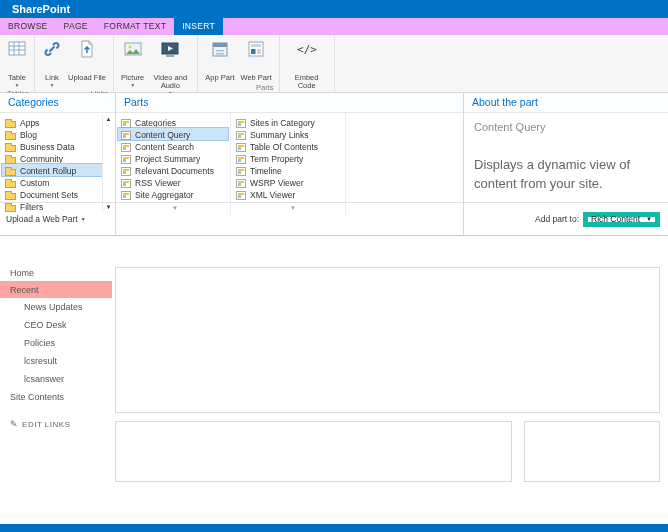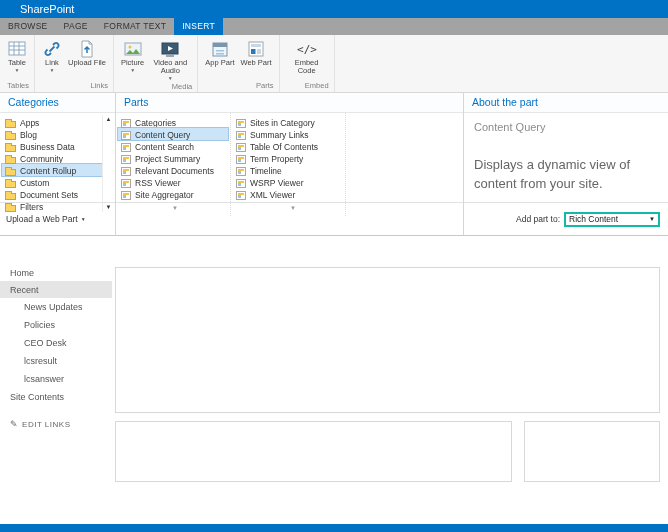--- a/index.html
+++ b/index.html
@@ -1,33 +1,33 @@
 <!DOCTYPE html>
 <html><head>
 <meta charset="utf-8">
 <style>
   *{margin:0;padding:0;box-sizing:border-box}
   html,body{background:#fff}
   body{font-family:"Liberation Sans",sans-serif}
   .screen{position:relative;width:668px;height:532px;background:#fff;overflow:hidden;font-family:"Liberation Sans",sans-serif}
 
   
-  .suite-bar{position:absolute;left:0;top:0;width:100%;height:18px;background:#0072c6;color:#fff;font-size:11px;font-weight:normal;line-height:18px;padding-left:20px}
-
-  
-  .tab-row{position:absolute;left:0;top:18px;width:100%;height:17px;display:flex;background:#a3a3a3;font-size:8.5px;color:#333}
+  .suite-bar{position:absolute;left:0;top:0;width:100%;height:18px;background:#0072c6;color:#fff;font-size:11px;font-weight:bold;line-height:18px;padding-left:12px}
+
+  
+  .tab-row{position:absolute;left:0;top:18px;width:100%;height:17px;display:flex;background:#f0abfc;font-size:8.5px;color:#333}
   .tab{padding:0 8px;line-height:17px;letter-spacing:.3px;cursor:default}
   .tab.active{background:#0072c6;color:#fff}
 
   
   .ribbon{position:absolute;left:0;top:35px;width:100%;height:58px;background:#f6f6f6;border-bottom:1px solid #d7d7d7;display:flex}
   .rgroup{display:flex;flex-direction:column;padding:3px 5px 1px;border-right:1px solid #e2e2e2}
   .rbtns{display:flex;flex:1;gap:2px;align-items:flex-start}
   .rbtn{display:flex;flex-direction:column;align-items:center;padding:1px 2px;font-size:7.5px;color:#444;text-align:center;max-width:46px}
-  .rbtn .lbl{line-height:8px;margin-top:0;max-width:40px}
+  .rbtn .lbl{line-height:8px;margin-top:15px;max-width:40px}
   .rbtn .arr{font-size:5px;line-height:6px;color:#666}
   .rgroup-label{font-size:7.5px;color:#808080;text-align:right;line-height:10px}
 
   
   .picker{position:absolute;left:0;top:93px;width:100%;height:143px;background:#fff;border-bottom:1px solid #c9c9c9;display:flex}
   .pcol{position:relative;height:100%}
   .pcol-categories{width:116px;border-right:1px solid #d6d6d6}
   .pcol-parts{width:348px;border-right:1px solid #d6d6d6}
   .pcol-about{flex:1}
   .phead{height:20px;line-height:19px;padding-left:8px;color:#0072c6;font-size:10.5px;border-bottom:1px solid #e6e6e6;background:#fcfdfe}
@@ -50,29 +50,29 @@
 
   .parts-cols{display:flex;height:103px}
   .parts-colA,.parts-colB{width:115px;padding-top:3px;border-right:1px dotted #dcdcdc;height:100%}
   .scroll-hints{position:absolute;bottom:24px;left:0;width:236px;display:flex;justify-content:space-around}
   .hint{font-size:6px;color:#9a9a9a;line-height:6px}
 
   .about-body{padding:8px 10px}
   .about-name{font-size:11px;color:#8c8c8c}
   .about-desc{font-size:13px;color:#666;margin-top:22px;line-height:19px;max-width:185px}
   .addpart{justify-content:flex-end;gap:4px;padding-right:8px}
-  .select{display:flex;align-items:center;border:2px solid #14b8a6;background:#fff;height:15px;width:96px;font-size:8.5px;color:#222}
+  .select{display:flex;align-items:center;border:5px solid #14b8a6;background:#fff;height:15px;width:77px;font-size:8.5px;color:#222}
   .select .val{flex:1;padding-left:3px;white-space:nowrap;overflow:hidden}
   .select .sarr{width:12px;text-align:center;font-size:6px;color:#222}
 
   
   .quick{position:absolute;left:0;top:264px;width:112px;font-size:9px;color:#555}
   .qitem{display:flex;align-items:center;height:17px;padding-left:10px;white-space:nowrap}
   .qitem.indent{padding-left:24px;height:18px}
-  .qitem.selected{background:#e5e5e5}
+  .qitem.selected{background:#fca5a5}
   .qedit{margin-top:12px;font-size:8px;color:#666;letter-spacing:.5px;display:flex;gap:4px;align-items:center;padding-left:10px;height:14px}
   .pencil-icon{font-size:9px;color:#666}
 
   
   .zone{position:absolute;border:1px solid #d8d8d8;background:#fff}
   .zone-main{left:115px;top:267px;width:545px;height:146px}
   .zone-left{left:115px;top:421px;width:397px;height:61px}
   .zone-right{left:524px;top:421px;width:136px;height:61px}
 
   .bottom-bar{position:absolute;left:0;top:524px;width:100%;height:8px;background:#0072c6}
@@ -355,24 +355,24 @@
     <div class="qitem">
         <span>Home</span>
       </div>
     <div class="qitem selected">
         <span>Recent</span>
       </div>
     <div class="qitem indent">
         <span>News Updates</span>
       </div>
     <div class="qitem indent">
+        <span>CEO Desk</span>
+      </div>
+    <div class="qitem indent">
         <span>Policies</span>
-      </div>
-    <div class="qitem indent">
-        <span>CEO Desk</span>
       </div>
     <div class="qitem indent">
         <span>lcsresult</span>
       </div>
     <div class="qitem indent">
         <span>lcsanswer</span>
       </div>
     <div class="qitem">
         <span>Site Contents</span>
       </div>

